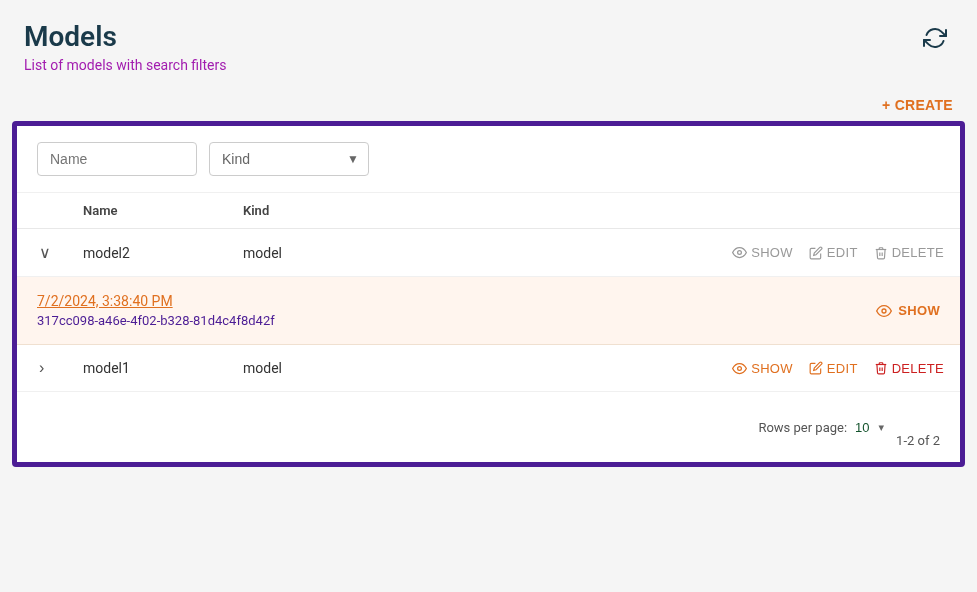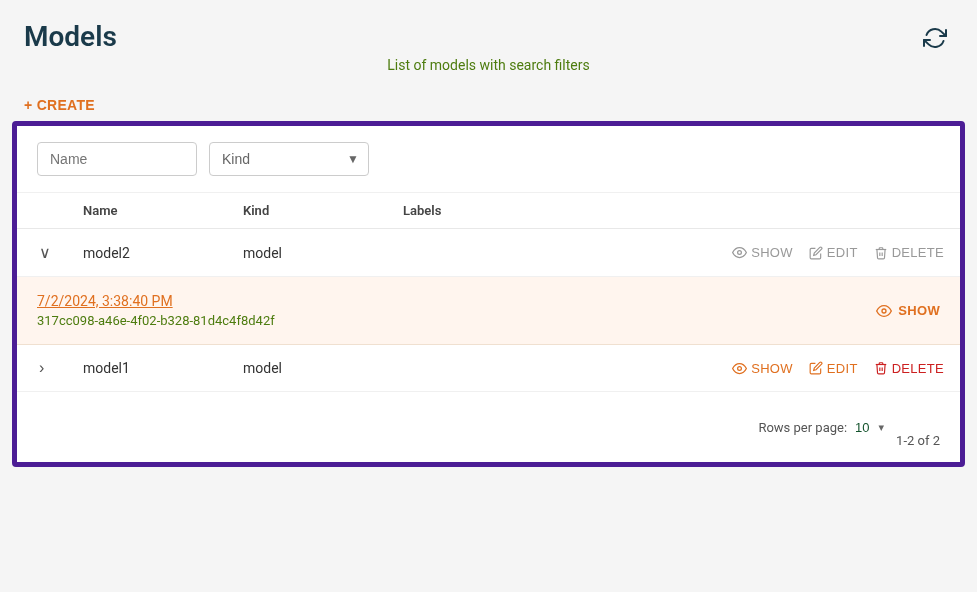--- a/index.html
+++ b/index.html
@@ -20,42 +20,42 @@
       position: relative;
     }
     .page-title {
       font-size: 28px;
       font-weight: 600;
       color: #1a3a4a;
       margin-bottom: 4px;
     }
     .page-subtitle {
       font-size: 14px;
-      color: #4d7c0f;
-      text-align: center;
+      color: #a21caf;
     }
     .refresh-icon-btn {
       position: absolute;
       top: 20px;
       right: 24px;
       width: 36px;
       height: 36px;
       border-radius: 50%;
       border: none;
       background: transparent;
       cursor: pointer;
       display: flex;
       align-items: center;
       justify-content: center;
       color: #1a3a4a;
     }
     .toolbar {
       background: #f5f5f5;
       padding: 8px 24px;
       display: flex;
+      justify-content: flex-end;
     }
     .create-btn {
       background: transparent;
       border: none;
       color: #e07020;
       font-size: 14px;
       font-weight: 600;
       cursor: pointer;
       display: flex;
       align-items: center;
@@ -170,21 +170,21 @@
       display: flex;
       flex-direction: column;
       gap: 4px;
     }
     .expanded-timestamp {
       color: #e07020;
       font-size: 14px;
       text-decoration: underline;
     }
     .expanded-uuid {
-      color: #4d7c0f;
+      color: #4c1d95;
       font-size: 13px;
     }
     .expanded-show-btn {
       background: transparent;
       border: none;
       cursor: pointer;
       display: flex;
       align-items: center;
       gap: 6px;
       color: #e07020;
@@ -266,21 +266,20 @@
           <option>dataset</option>
         </select>
         <span class="select-arrow">▼</span>
       </div>
     </div>
 
     <div class="table-header">
       <div></div>
       <div class="col-header">Name</div>
       <div class="col-header">Kind</div>
-      <div class="col-header">Labels</div>
     </div>
 
     <div class="table-row">
       <div>
         <button class="expand-btn">
           <span style="font-size:16px; color:#555;">∨</span>
         </button>
       </div>
       <div style="color:#333; font-size:14px;">model2</div>
       <div style="color:#333; font-size:14px;">model</div>

